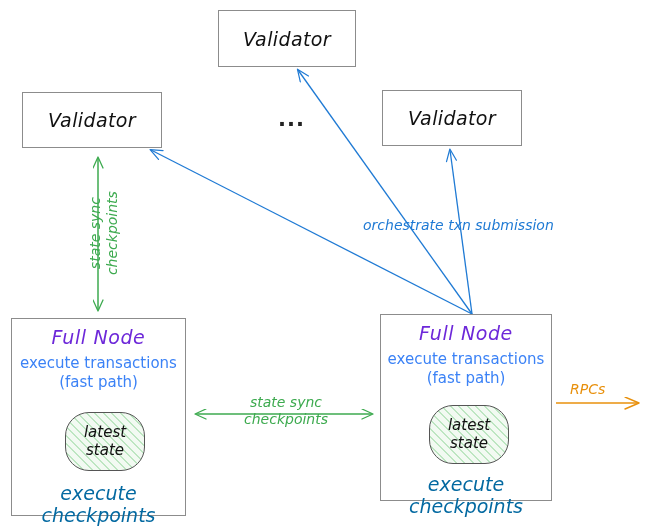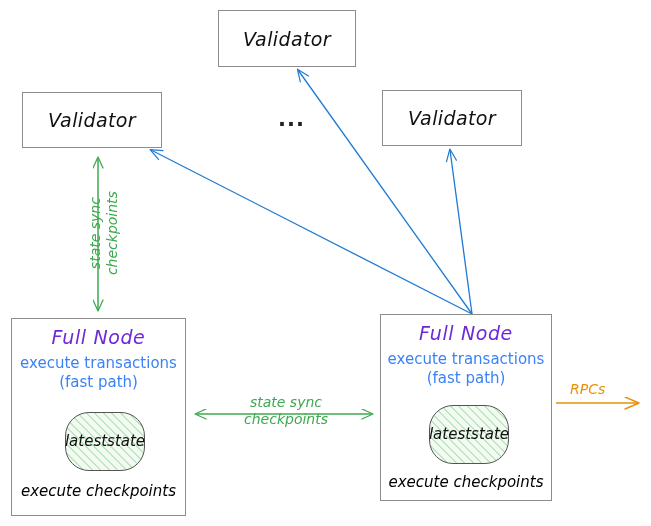--- a/index.html
+++ b/index.html
@@ -53,43 +53,43 @@
     letter-spacing: 0.6px;
   }
   .fullnode-blue {
     font-size: 15px;
     color: #3b82f6;
     text-align: center;
     line-height: 1.25;
     margin-top: 6px;
   }
   .fullnode-green {
-    font-size: 15px;
-    color: #000000;
+    font-size: 19px;
+    color: #0369a1;
     text-align: center;
     font-style: italic;
     position: absolute;
     left: 0;
     right: 0;
   }
   .state-chip {
     position: absolute;
     box-sizing: border-box;
     border: 1.6px solid #555555;
     border-radius: 24px;
     background-color: #f2faf2;
     background-image: repeating-linear-gradient(
       45deg,
       rgba(109, 200, 120, 0.40) 0px,
       rgba(109, 200, 120, 0.40) 1.2px,
       rgba(255, 255, 255, 0) 1.2px,
       rgba(255, 255, 255, 0) 6px
     );
     display: flex;
-    flex-direction: row;
+    flex-direction: column;
     align-items: center;
     justify-content: center;
     line-height: 1.15;
   }
   .state-chip span {
     font-size: 15px;
     color: #111111;
     font-style: italic;
   }
   .ellipsis {
@@ -180,20 +180,21 @@
     <span class="validator-label">Validator</span>
   </div>
 
   <div class="ellipsis" style="left:278px; top:107px;">...</div>
 
   <div class="edge-label label-green rot-label" style="left:56px; top:216px; width:96px;">
     <div>state sync</div>
     <div>checkpoints</div>
   </div>
 
+  <div class="edge-label label-blue" style="left:363px; top:217px;">orchestrate txn submission</div>
 
   <div class="edge-label label-green" style="left:226px; top:394px; width:120px;">
     <div>state sync</div>
     <div>checkpoints</div>
   </div>
 
   <div class="edge-label label-orange" style="left:570px; top:381px;">RPCs</div>
 
   <div class="node-box fullnode-box" style="left:11px; top:318px; width:175px; height:198px;">
     <div class="fullnode-title">Full Node</div>

